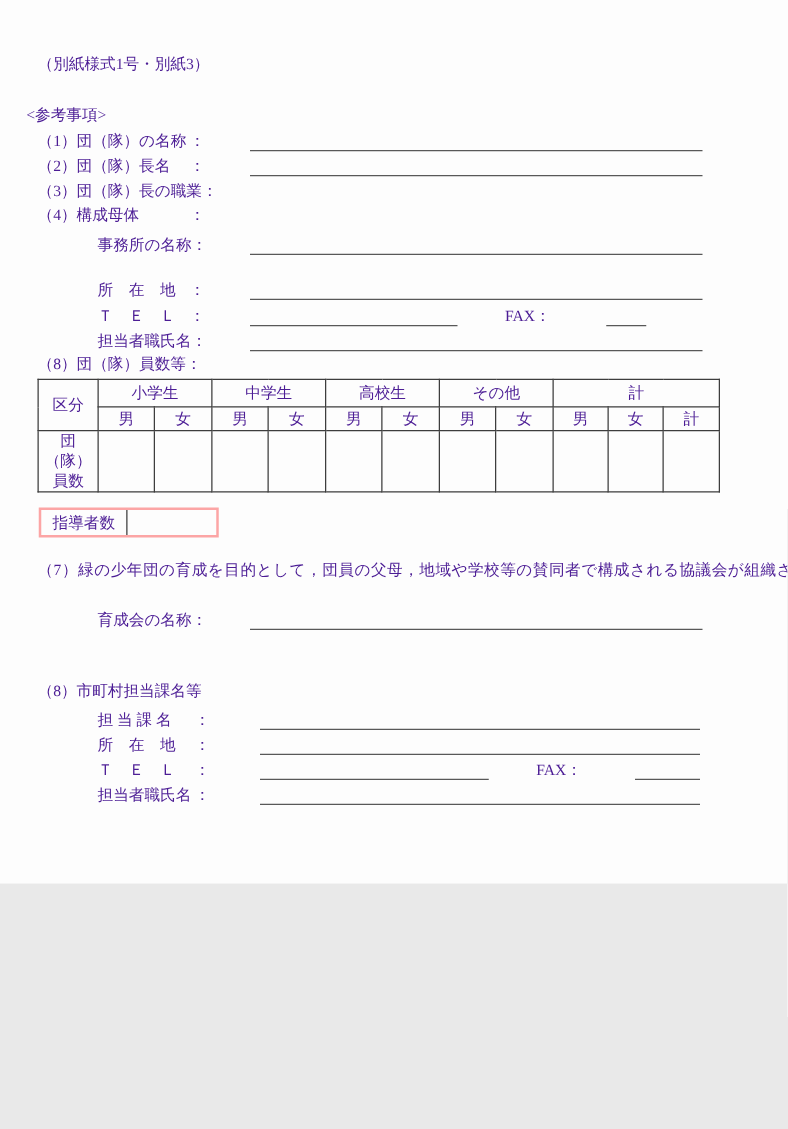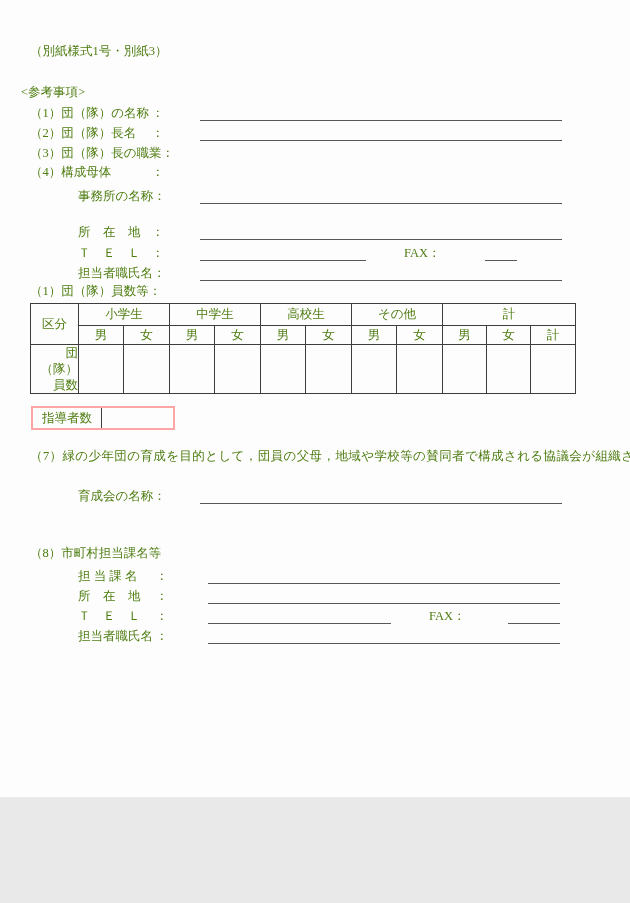--- a/index.html
+++ b/index.html
@@ -1,20 +1,20 @@
 <!DOCTYPE html>
 <html><head>
 <meta charset="utf-8">
 <style>
   html,body { margin:0; padding:0; background:#e9e9e9; }
   .page {
-    position:relative; width:630px; height:797px; margin:0 auto;
+    position:relative; width:630px; height:707px; margin:0 auto;
     background:#fdfdfd; overflow:hidden;
     font-family:"Liberation Serif","DejaVu Serif",serif;
-    color:#4d7c0f;
+    color:#4c1d95;
   }
   .plain {
     position:absolute; font-size:12.5px; line-height:17px; white-space:nowrap;
   }
   .bold { font-weight:normal; }
   .row {
     position:absolute; display:flex; align-items:flex-end; height:17px;
     font-size:12.5px; line-height:16px; white-space:nowrap;gap:36px;
   }
   .lbl {
@@ -29,21 +29,21 @@
     position:absolute; left:30px; top:303px; border-collapse:collapse;
     table-layout:fixed; font-size:12.5px;
   }
   .mtable td {
     border:1px solid #3d3d3d; text-align:center; vertical-align:middle;
     padding:0; font-weight:normal;
   }
   .mtable tr.h1 td { height:21px; }
   .mtable tr.h2 td { height:18px; }
   .mtable tr.bd td { height:40px; }
-  .rowlabel div { line-height:16px;text-align:right; }
+  .rowlabel div { line-height:16px; }
   .box {
     position:absolute; display:flex; height:24px; box-sizing:border-box;
     border:2px solid #fca5a5; font-size:12.5px; background:#fdfdfd;
   }
   .box .bl {
     border-right:1px solid #3d3d3d; display:flex; align-items:center;
     justify-content:center; box-sizing:border-box;
   }
   .box .bv { box-sizing:border-box; }
 </style>
@@ -114,21 +114,21 @@
 
   <div class="row" style="left:78px;top:264px;width:484px">
     <span class="lbl" style="width:86px">
       <span>担当者職氏名</span>
       <span>：</span>
     </span>
     <span class="line flex1"></span>
   </div>
 
   <div class="plain" style="left:30px;top:283px">
-    <span>（1）団（隊）員数等</span><span>：</span>
+    <span>（8）団（隊）員数等</span><span>：</span>
   </div>
 
   <table class="mtable">
     <colgroup>
       <col style="width:48px">
         <col style="width:45px">
         <col style="width:46px">
       <col style="width:45px">
         <col style="width:46px">
         <col style="width:45px">

